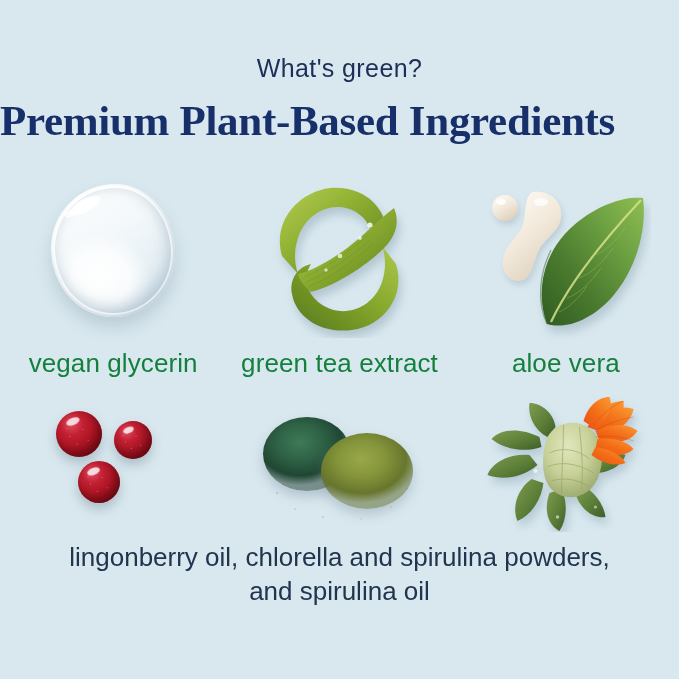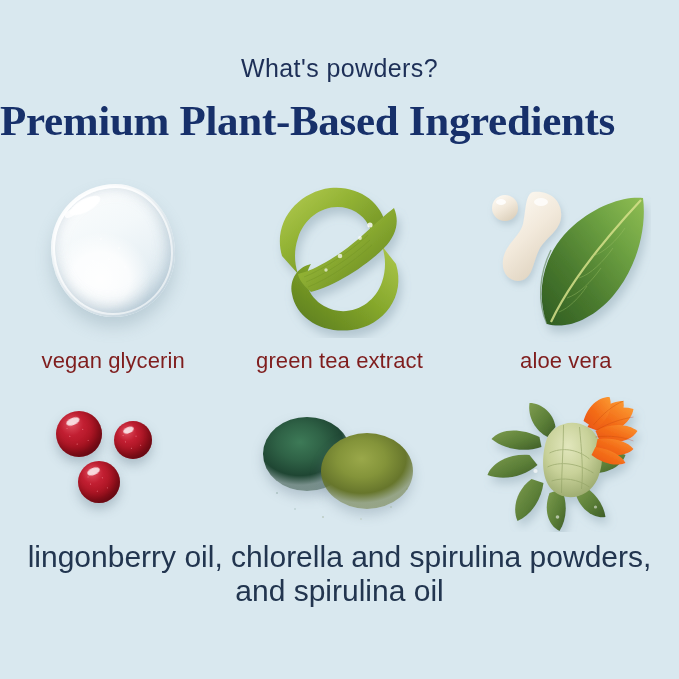--- a/index.html
+++ b/index.html
@@ -71,32 +71,32 @@
   #labels1 {
     position: absolute;
     top: 348px;
     left: 0;
     width: 679px;
     display: flex;
   }
   #labels1 .lbl {
     flex: 1 1 0;
     text-align: center;
-    font-size: 22px;
+    font-size: 26px;
     font-weight: 300;
-    color: #7f1d1d;
+    color: #15803d;
     letter-spacing: 0.1px;
   }
   #caption {
     position: absolute;
     top: 540px;
     left: 0;
     width: 679px;
     text-align: center;
-    font-size: 30px;
+    font-size: 26px;
     font-weight: 300;
     line-height: 34px;
     color: #22354f;
   }
 
   
   .gel {
     width: 124px;
     height: 133px;
     top: 14px;
@@ -213,21 +213,21 @@
 
   
   .saff { width: 165px; height: 135px; top: 2px; }
   .saff svg { display: block; }
 </style>
 </head>
 <body>
 
 <div id="page">
 
-  <div id="eyebrow">What's powders?</div>
+  <div id="eyebrow">What's green?</div>
   <div id="headline">Premium Plant-Based Ingredients</div>
 
   <div class="row" id="row1">
 
     <div class="cell">
       <div class="art gel">
         <div class="gel-rim"></div>
         <div class="gel-spark"></div>
         <div class="gel-hl"></div>
         <div class="gel-hl2"></div>

